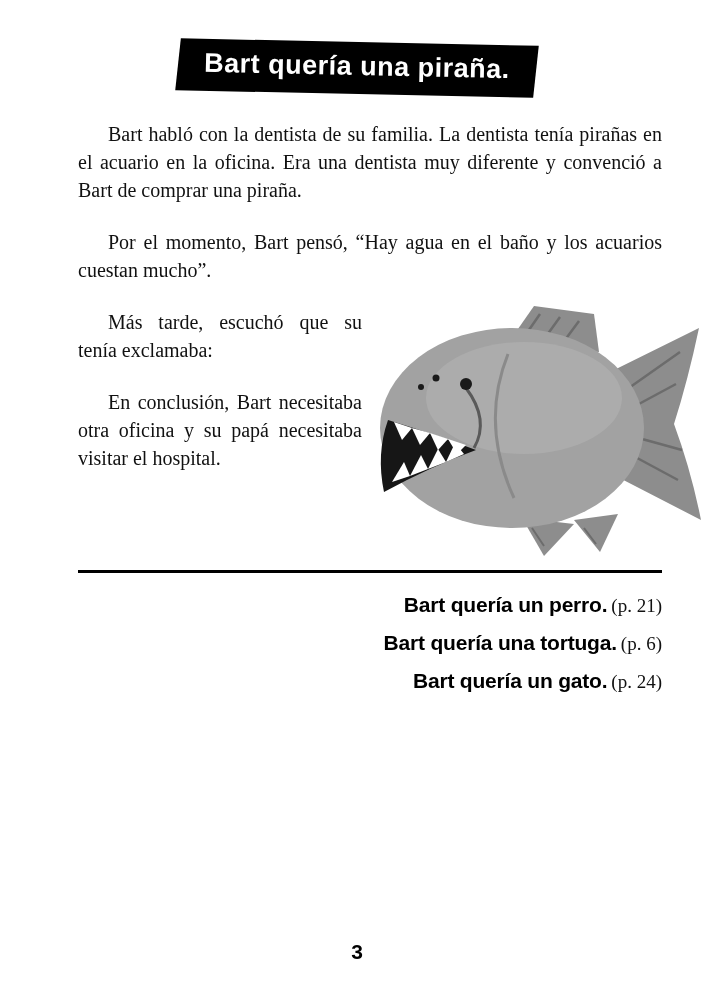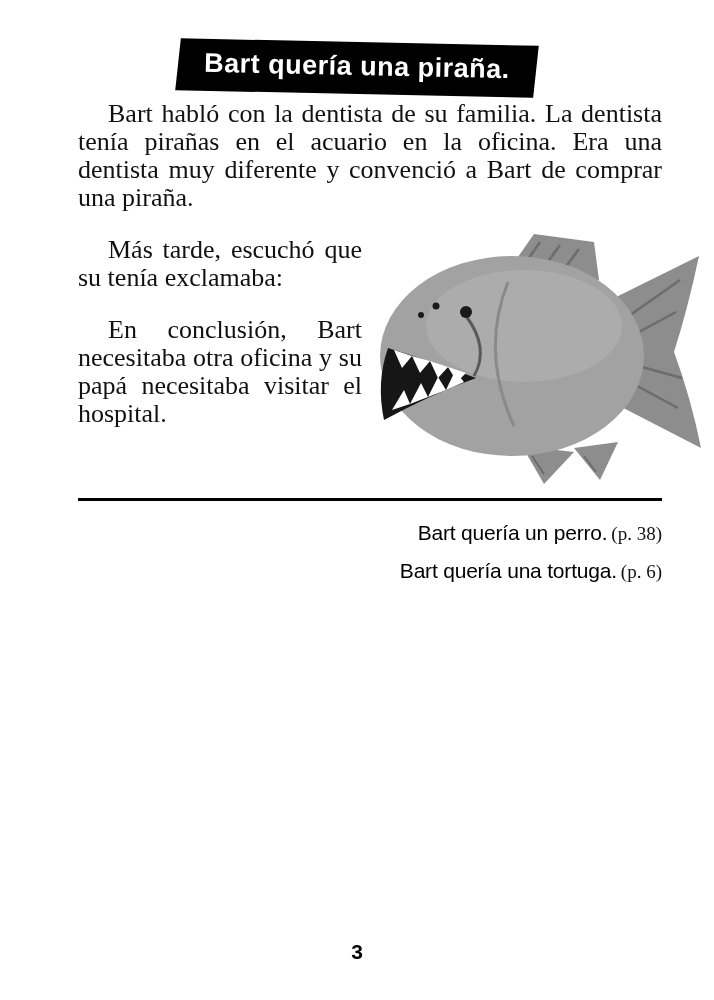--- a/index.html
+++ b/index.html
@@ -19,22 +19,22 @@
     font-family: "Liberation Sans", sans-serif;
     font-weight: bold; font-size: 27px;
     letter-spacing: 0.5px;
     padding: 9px 26px 12px 26px;
     transform: rotate(1.2deg) skewX(-5deg);
   }
   .title-banner .title-text { display: inline-block; transform: skewX(5deg); }
 
   
   .body-text {
-    margin: 6px 52px 0 78px;
-    font-size: 26px; line-height: 28px;
+    margin: 26px 52px 0 78px;
+    font-size: 20px; line-height: 28px;
     text-align: justify;
   }
   .body-text p { margin: 0 0 24px 0; text-indent: 30px; }
   .body-text p.no-indent { text-indent: 0; }
 
   
   .fish-float {
     float: right;
     width: 338px; height: 258px;
     margin: -6px -50px 10px 12px;
@@ -45,21 +45,21 @@
   .rule {
     border: none; border-top: 3px solid #000000;
     margin: 16px 52px 0 78px; clear: both;
   }
 
   
   .refs { margin: 18px 52px 0 78px; text-align: right; }
   .ref-line { margin: 9px 0; line-height: 27px; }
   .ref-label {
     font-family: "Liberation Sans", sans-serif;
-    font-weight: normal; font-size: 21px; letter-spacing: -0.2px;
+    font-weight: bold; font-size: 21px; letter-spacing: -0.2px;
     color: #000000;
     margin-top: 16px;
   }
   .ref-page { font-family: "Liberation Serif", serif; font-size: 19px; color: #111111; }
 
   
   .page-number {
     position: absolute; bottom: 36px; left: 0;
     width: 100%; text-align: center;
     font-family: "Liberation Sans", sans-serif;
@@ -72,20 +72,21 @@
 <div class="page">
 
   <div class="title-wrap">
     <div class="title-banner">
       <span class="title-text">Bart quería una piraña.</span>
     </div>
   </div>
 
   <div class="body-text">
     <p>Bart habló con la dentista de su familia. La dentista tenía pirañas en el acuario en la oficina. Era una dentista muy diferente y convenció a Bart de comprar una piraña.</p>
+    <p>Por el momento, Bart pensó, “Hay agua en el baño y los acuarios cuestan mucho”.</p>
 
     <div>
       <div class="fish-float">
         <svg width="338" height="258" viewBox="0 0 338 258" xmlns="http://www.w3.org/2000/svg">
 
           <path d="M232 72 L325 26 Q314 78 300 122 Q317 168 327 218 L230 168 Z" fill="#8d8d8d"></path>
           <path d="M252 88 L306 50 M250 110 L302 82 M250 132 L308 148 M252 150 L304 178" stroke="#6c6c6c" stroke-width="2.5" fill="none"></path>
 
           <path d="M132 44 L160 4 L220 12 L225 50 Z" fill="#8d8d8d"></path>
           <path d="M148 38 L166 12 M168 40 L186 15 M188 42 L205 19" stroke="#6c6c6c" stroke-width="2.5" fill="none"></path>
@@ -121,23 +122,27 @@
       <p>Más tarde, escuchó que su tenía exclamaba:</p>
       <p>En conclusión, Bart necesitaba otra oficina y su papá necesitaba visitar el hospital.</p>
     </div>
   </div>
 
   <hr class="rule">
 
   <div class="refs">
     <div class="ref-line">
       <span class="ref-label">Bart quería un perro.</span>
-      <span class="ref-page">(p. 38)</span>
+      <span class="ref-page">(p. 21)</span>
     </div>
     <div class="ref-line">
       <span class="ref-label">Bart quería una tortuga.</span>
       <span class="ref-page">(p. 6)</span>
+    </div>
+    <div class="ref-line">
+      <span class="ref-label">Bart quería un gato.</span>
+      <span class="ref-page">(p. 24)</span>
     </div>
   </div>
 
   <div class="page-number">3</div>
 
 </div>
 
 </body></html>

